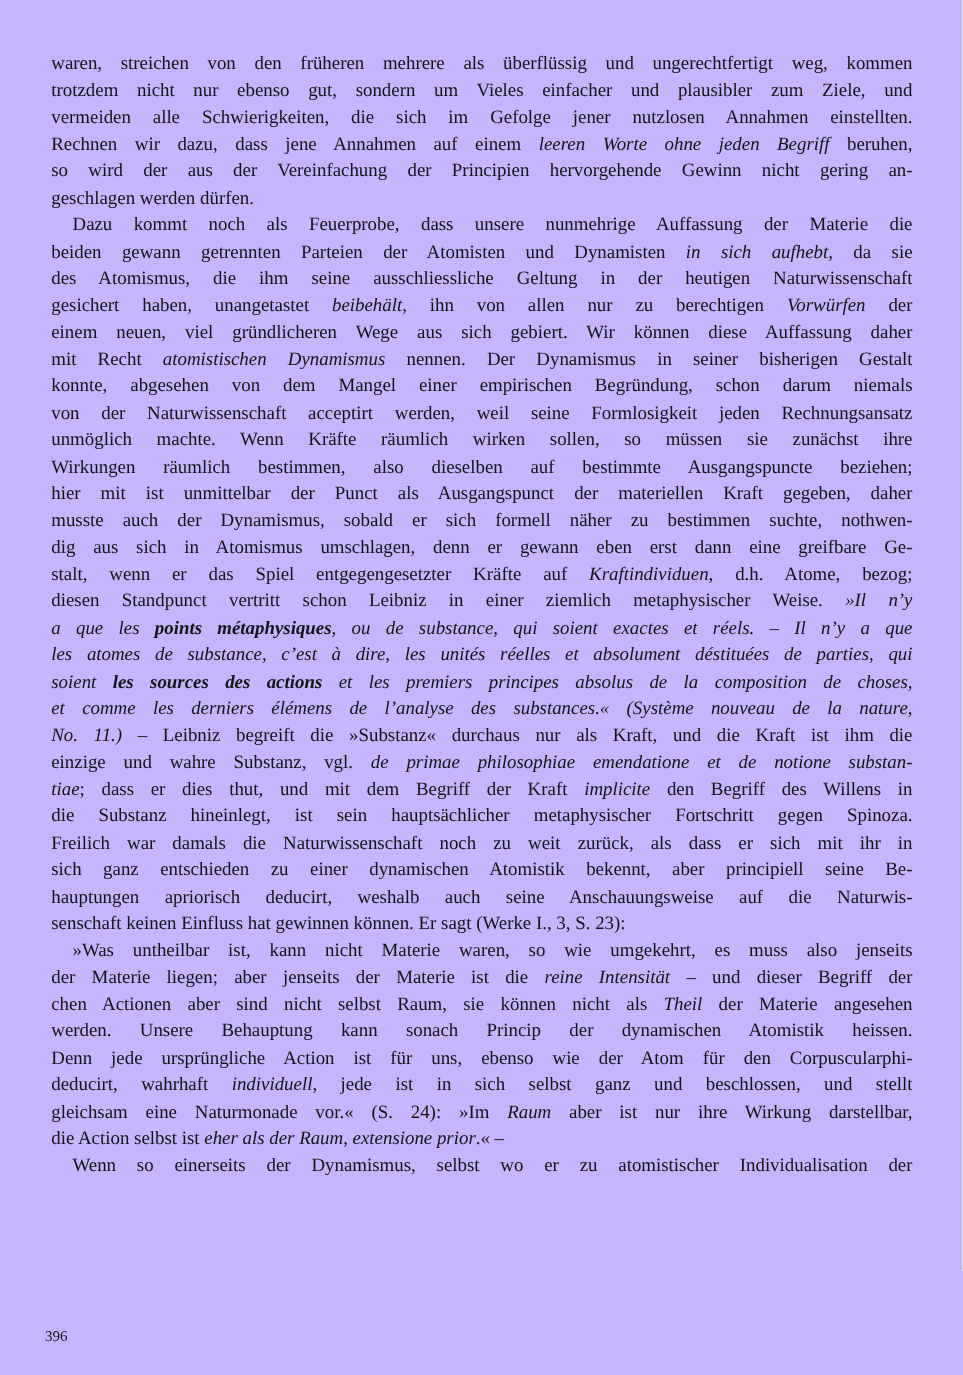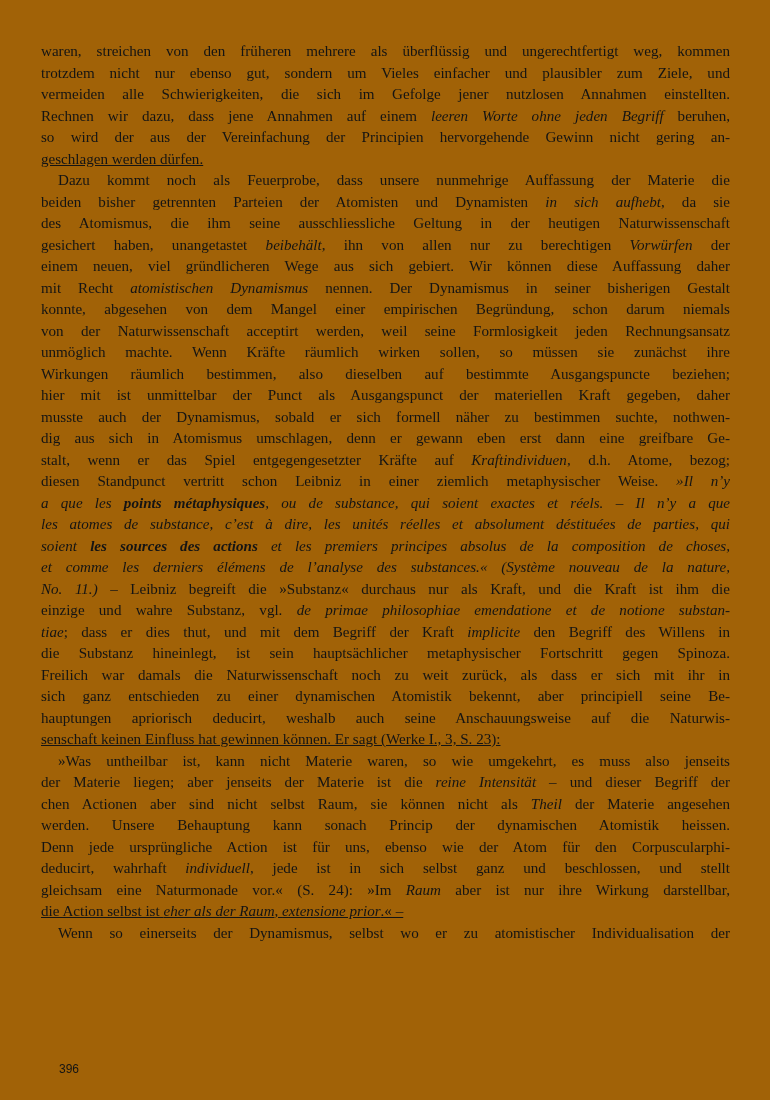--- a/index.html
+++ b/index.html
@@ -1,20 +1,20 @@
 <!DOCTYPE html>
 <html><head>
 <meta charset="utf-8">
 <style>
   html, body { margin: 0; padding: 0; background: #ffffff; }
   .page {
     position: relative;
     width: 770px;
     height: 1100px;
-    background: #a16207;
+    background: #c4b5fd;
     overflow: hidden;
   }
   .text-block {
     position: absolute;
     left: 41px;
     top: 41px;
     width: 689px;
     font-family: "Liberation Serif", "DejaVu Serif", serif;
     font-size: 15.1px;
     color: #141414;
@@ -22,48 +22,47 @@
   .line {
     height: 21.5px;
     line-height: 21.5px;
     text-align: justify;
     text-align-last: justify;
     overflow: hidden;
   }
   .line.last {
     text-align: left;
     text-align-last: left;
-    text-decoration: underline;
   }
   .line.indent { text-indent: 17px; }
   .s-n { font-style: normal; font-weight: normal; }
   .s-i { font-style: italic; }
   .s-bi { font-style: italic; font-weight: bold; }
   .footer {
     position: absolute;
-    left: 59px;
+    left: 36px;
     top: 1062px;
-    font-family: Liberation Sans, sans-serif;
+    font-family: Liberation Serif, serif;
     font-size: 12px;
     color: #141414;
   }
 </style>
 </head>
 <body>
 
 <div class="page">
   <div class="text-block">
       <div class="line"><span class="s-n">waren, streichen von den früheren mehrere als überflüssig und ungerechtfertigt weg, kommen</span></div>
       <div class="line"><span class="s-n">trotzdem nicht nur ebenso gut, sondern um Vieles einfacher und plausibler zum Ziele, und</span></div>
       <div class="line"><span class="s-n">vermeiden alle Schwierigkeiten, die sich im Gefolge jener nutzlosen Annahmen einstellten.</span></div>
       <div class="line"><span class="s-n">Rechnen wir dazu, dass jene Annahmen auf einem </span><span class="s-i">leeren Worte ohne jeden Begriff</span><span class="s-n"> beruhen,</span></div>
       <div class="line"><span class="s-n">so wird der aus der Vereinfachung der Principien hervorgehende Gewinn nicht gering an-</span></div>
       <div class="line last"><span class="s-n">geschlagen werden dürfen.</span></div>
       <div class="line indent"><span class="s-n">Dazu kommt noch als Feuerprobe, dass unsere nunmehrige Auffassung der Materie die</span></div>
-      <div class="line"><span class="s-n">beiden bisher getrennten Parteien der Atomisten und Dynamisten </span><span class="s-i">in sich aufhebt</span><span class="s-n">, da sie</span></div>
+      <div class="line"><span class="s-n">beiden gewann getrennten Parteien der Atomisten und Dynamisten </span><span class="s-i">in sich aufhebt</span><span class="s-n">, da sie</span></div>
       <div class="line"><span class="s-n">des Atomismus, die ihm seine ausschliessliche Geltung in der heutigen Naturwissenschaft</span></div>
       <div class="line"><span class="s-n">gesichert haben, unangetastet </span><span class="s-i">beibehält</span><span class="s-n">, ihn von allen nur zu berechtigen </span><span class="s-i">Vorwürfen</span><span class="s-n"> der</span></div>
       <div class="line"><span class="s-n">einem neuen, viel gründlicheren Wege aus sich gebiert. Wir können diese Auffassung daher</span></div>
       <div class="line"><span class="s-n">mit Recht </span><span class="s-i">atomistischen Dynamismus</span><span class="s-n"> nennen. Der Dynamismus in seiner bisherigen Gestalt</span></div>
       <div class="line"><span class="s-n">konnte, abgesehen von dem Mangel einer empirischen Begründung, schon darum niemals</span></div>
       <div class="line"><span class="s-n">von der Naturwissenschaft acceptirt werden, weil seine Formlosigkeit jeden Rechnungsansatz</span></div>
       <div class="line"><span class="s-n">unmöglich machte. Wenn Kräfte räumlich wirken sollen, so müssen sie zunächst ihre</span></div>
       <div class="line"><span class="s-n">Wirkungen räumlich bestimmen, also dieselben auf bestimmte Ausgangspuncte beziehen;</span></div>
       <div class="line"><span class="s-n">hier mit ist unmittelbar der Punct als Ausgangspunct der materiellen Kraft gegeben, daher</span></div>
       <div class="line"><span class="s-n">musste auch der Dynamismus, sobald er sich formell näher zu bestimmen suchte, nothwen-</span></div>

